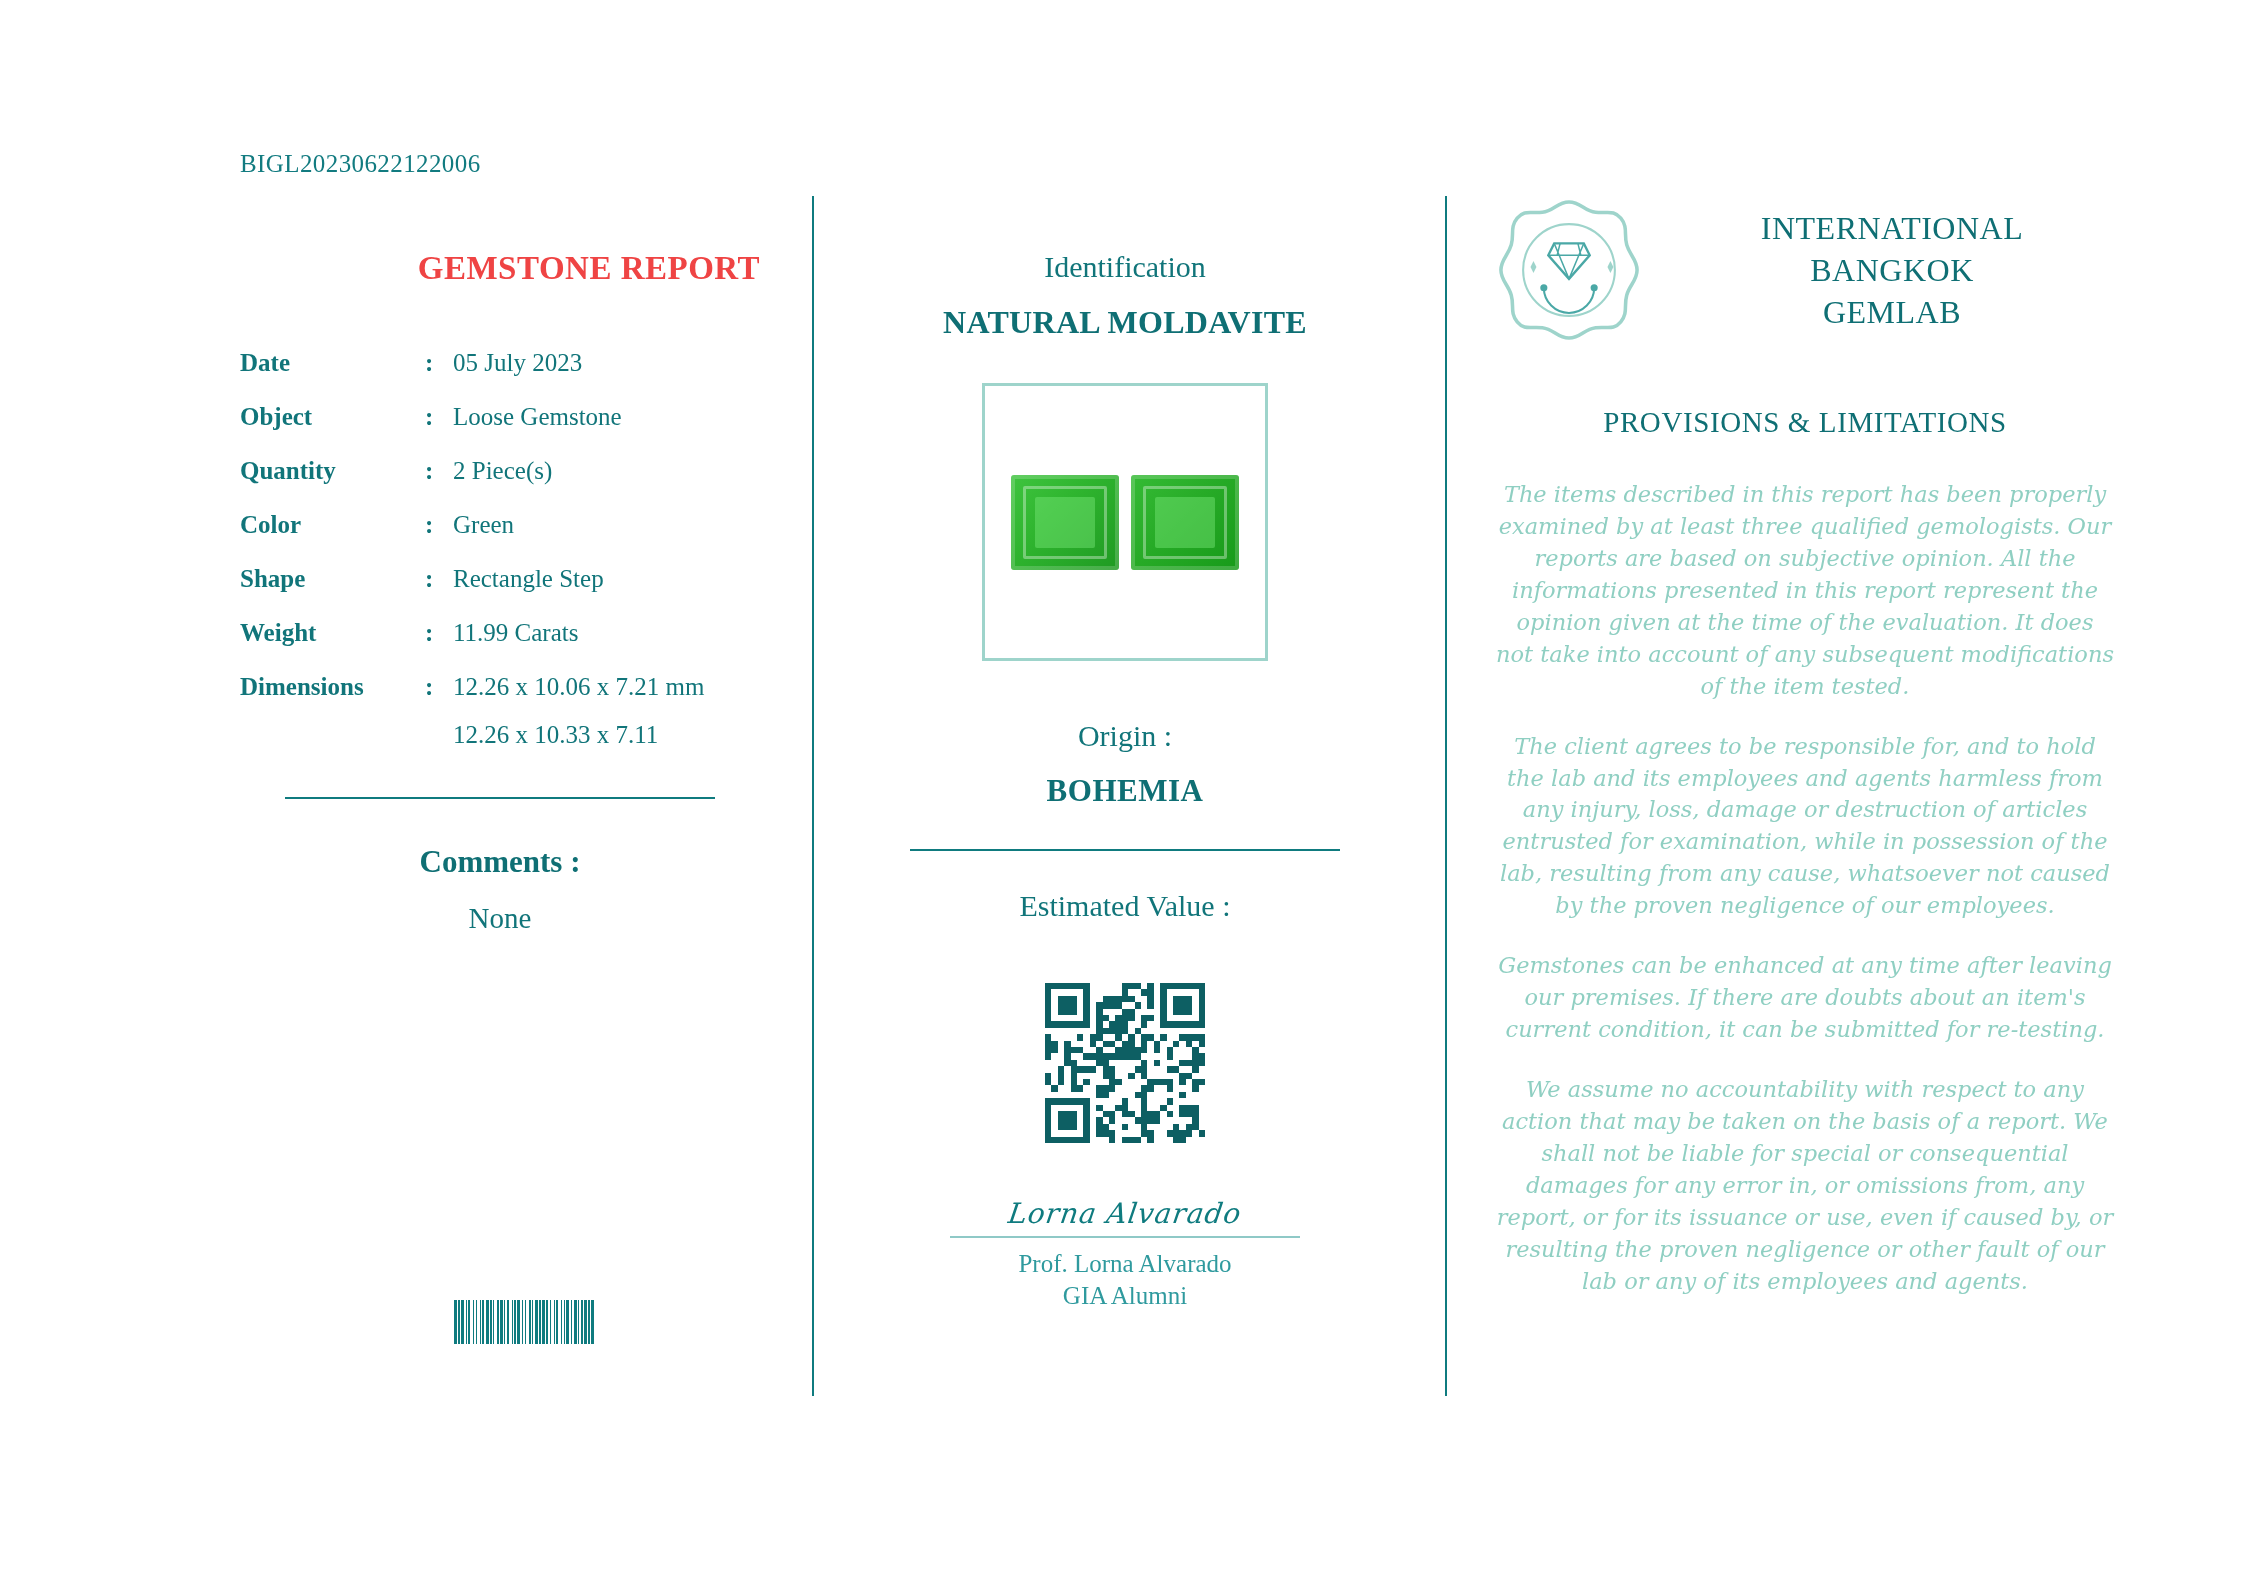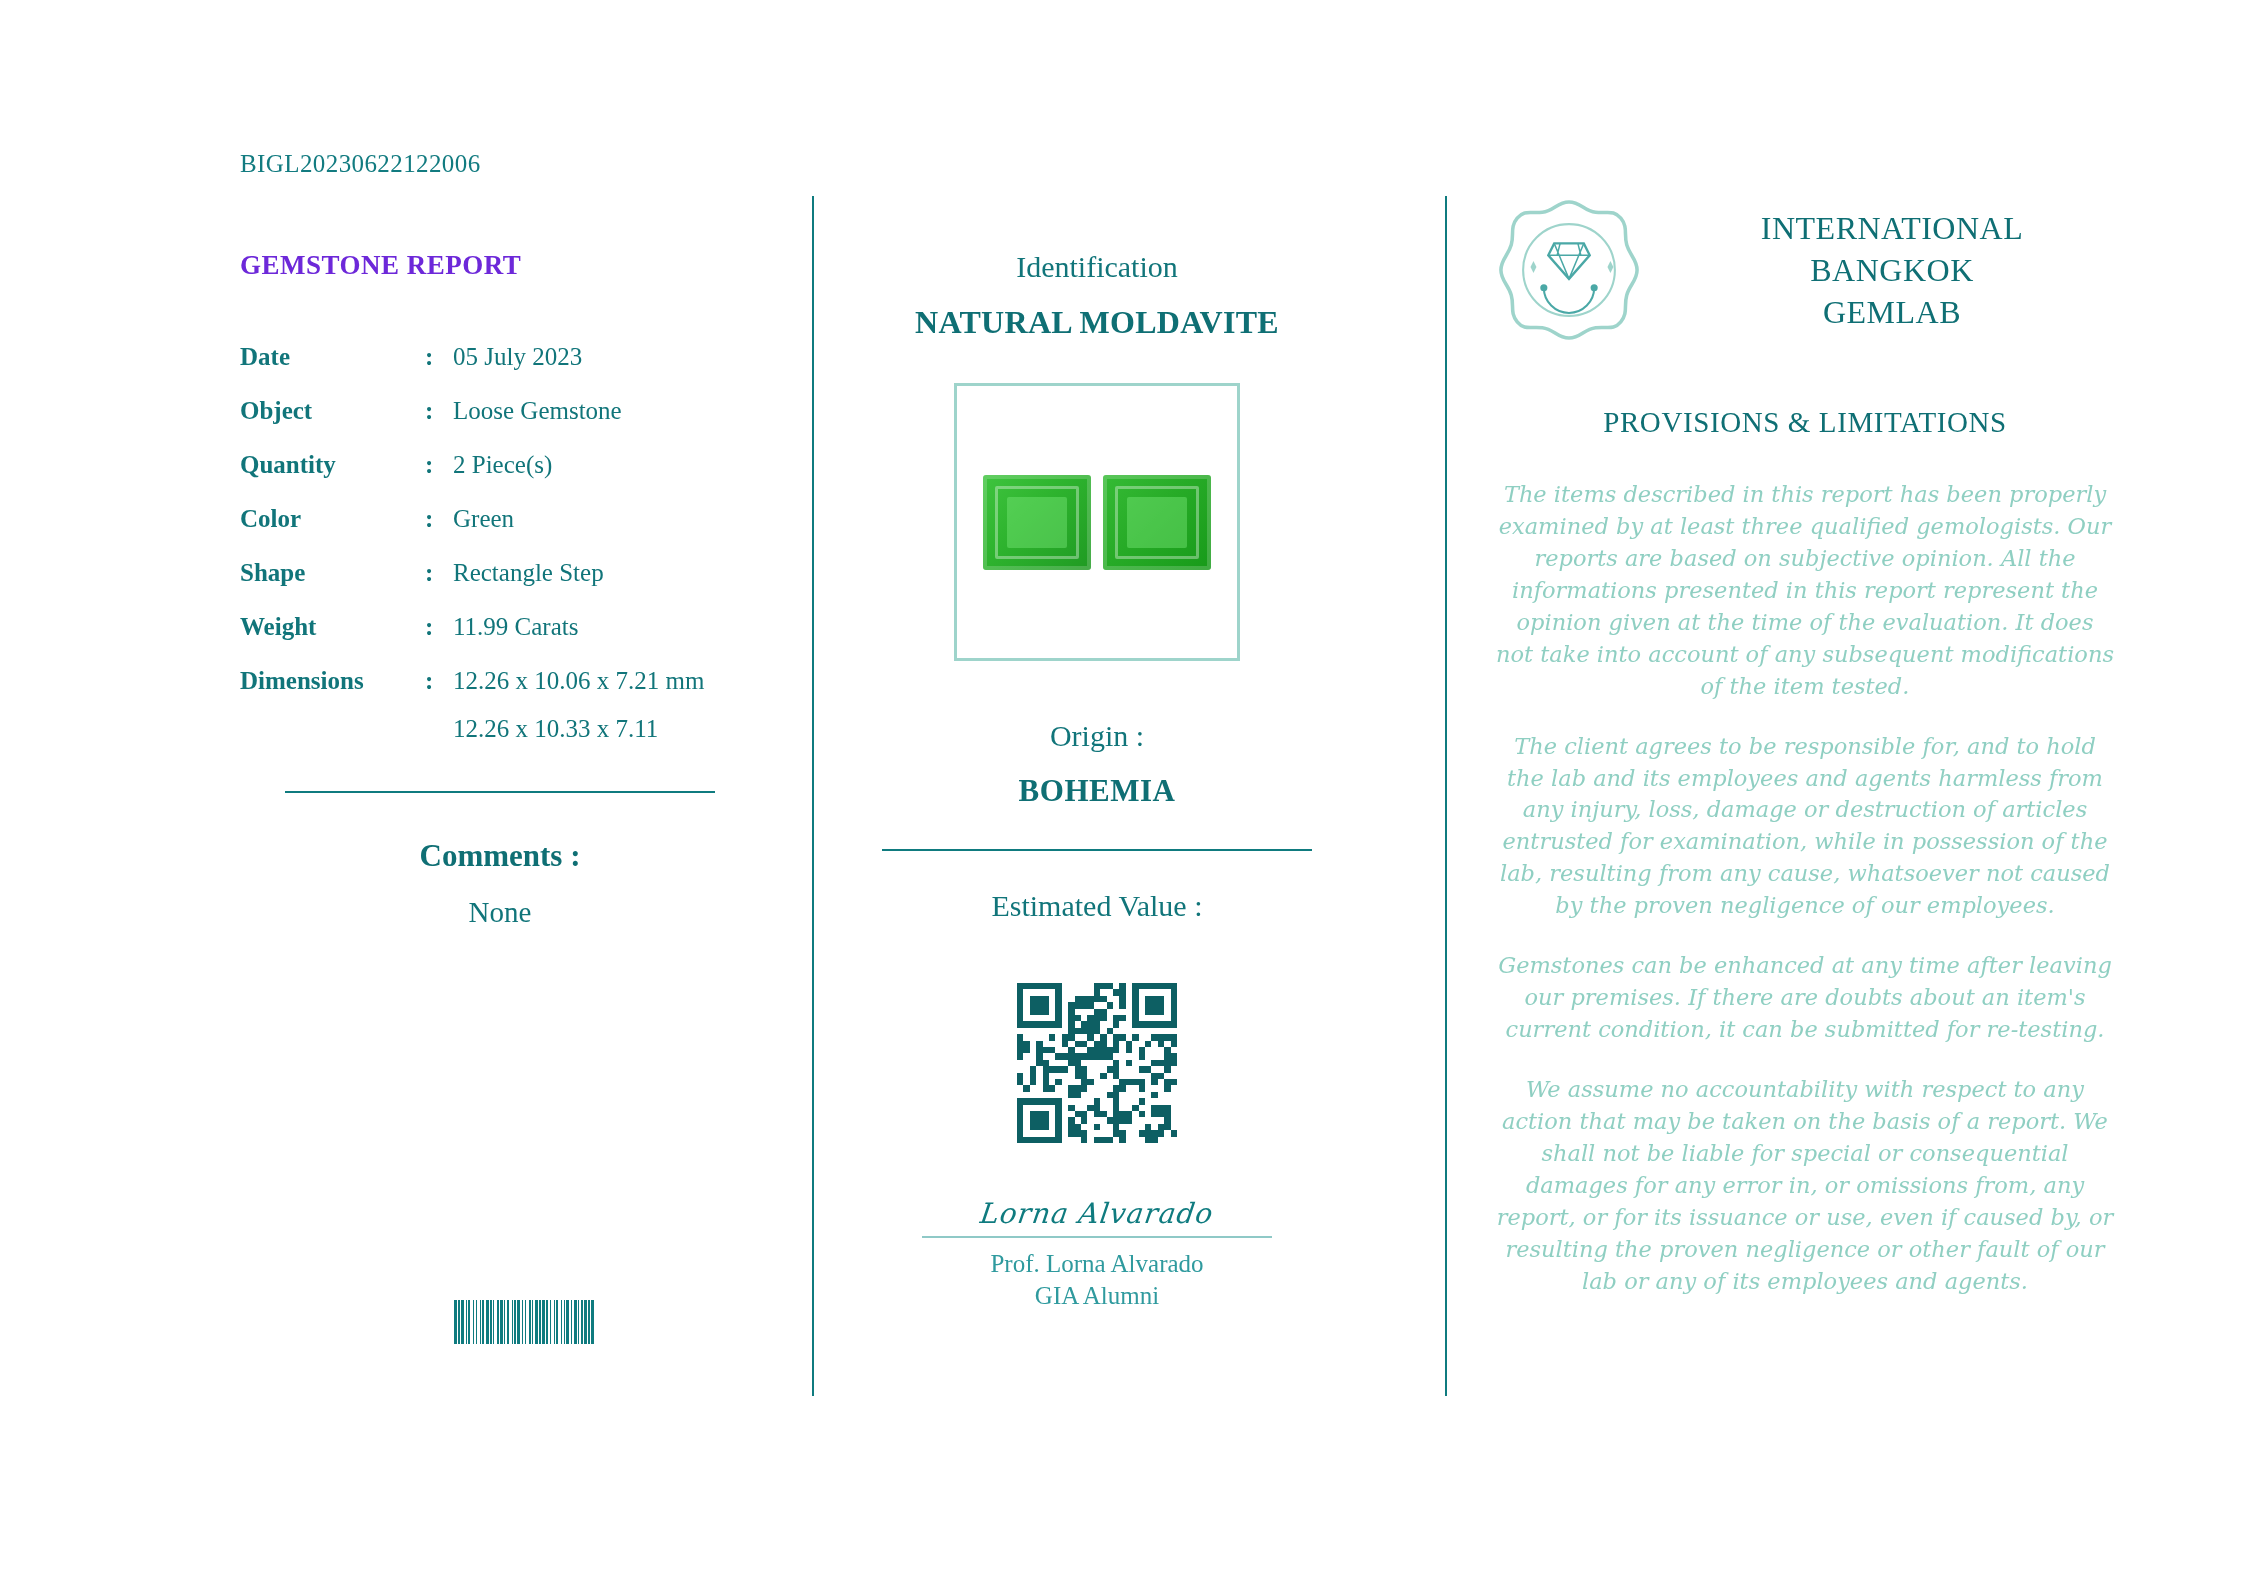--- a/index.html
+++ b/index.html
@@ -42,25 +42,25 @@
 
   
   .col1 {
     position: absolute;
     left: 240px;
     top: 250px;
     width: 520px;
   }
   .col1 h1 {
     margin: 0;
-    font-size: 27px;
+    font-size: 33px;
     font-weight: bold;
-    text-align: left;
+    text-align: right;
     letter-spacing: 0.5px;
-    color: #6d28d9;
+    color: #ef4444;
   }
   table.specs {
     margin-top: 62px;
     border-collapse: collapse;
     width: 100%;
   }
   table.specs td {
     padding: 0 0 26px 0;
     vertical-align: top;
     font-size: 25px;
@@ -126,21 +126,21 @@
     margin-top: 5px;
     font-size: 17px;
     letter-spacing: 5.5px;
     color: #0f7b7f;
     font-family: "Liberation Sans", sans-serif;
   }
 
   
   .col2 {
     position: absolute;
-    left: 847px;
+    left: 875px;
     top: 250px;
     width: 500px;
     text-align: center;
   }
   .ident-label {
     font-size: 30px;
     color: #11757a;
   }
   .ident-value {
     margin-top: 20px;

